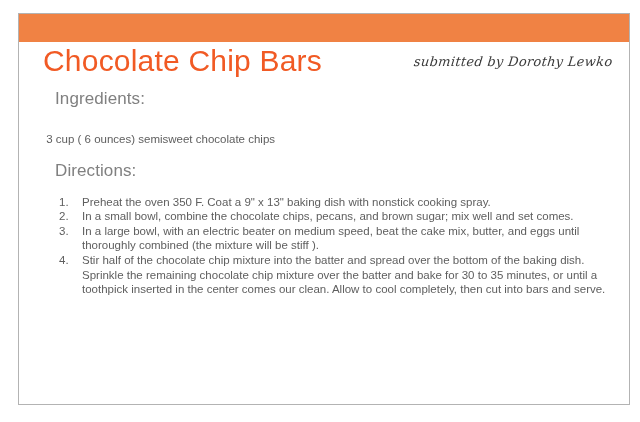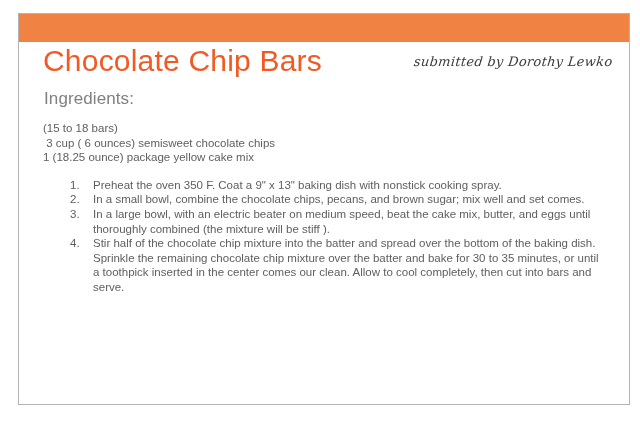--- a/index.html
+++ b/index.html
@@ -70,21 +70,21 @@
     color: #3a3a3a;
     white-space: nowrap;
     transform: skewX(-6deg);
     letter-spacing: 0.3px;
   }
 
   .section-heading {
     font-size: 17px;
     font-weight: 400;
     color: #808080;
-    margin: 1px;
+    margin: 12px;
     padding: 0 0 0 24px;
     letter-spacing: 0.1px;
   }
 
   #ingredients-heading {
     margin-top: 3px;
   }
 
   .ingredients-list {
     list-style: none;
@@ -98,21 +98,21 @@
     line-height: 14.6px;
     white-space: pre;
   }
 
   #directions-heading {
     margin-top: 14px;
   }
 
   .directions-list {
     list-style: none;
-    margin: 11px;
+    margin: 0;
     padding: 2px 0 0 0;
     counter-reset: dirnum;
   }
 
   .directions-list li {
     position: relative;
     counter-increment: dirnum;
     font-size: 11.5px;
     color: #5e5e5e;
     line-height: 14.6px;
@@ -140,25 +140,24 @@
   <div class="card-body">
 
     <div class="title-row">
       <div class="recipe-title">Chocolate Chip Bars</div>
       <div class="submitted-by">submitted by Dorothy Lewko</div>
     </div>
 
     <div class="section-heading" id="ingredients-heading">Ingredients:</div>
 
     <ul class="ingredients-list">
-      <li>(15 to 18 bars)</li>
       <li> 3 cup ( 6 ounces) semisweet chocolate chips</li>
-      <li>1 (18.25 ounce) package yellow cake mix</li>
     </ul>
 
+    <div class="section-heading" id="directions-heading">Directions:</div>
 
     <ol class="directions-list">
       <li>Preheat the oven 350 F.  Coat a 9" x 13" baking dish with nonstick cooking spray.</li>
       <li>In a small bowl, combine the chocolate chips, pecans, and brown sugar; mix  well and set comes.</li>
       <li>In a large bowl, with an electric beater on medium speed, beat the cake mix, butter, and eggs until thoroughly combined (the mixture will be stiff ).</li>
       <li>Stir half of the chocolate chip mixture into the batter and spread over the bottom of the baking dish. Sprinkle the remaining chocolate chip mixture over the batter and bake for 30 to 35 minutes, or until a toothpick inserted in the center comes our clean.  Allow to cool completely, then cut into bars and serve.</li>
     </ol>
 
   </div>
 </div>

